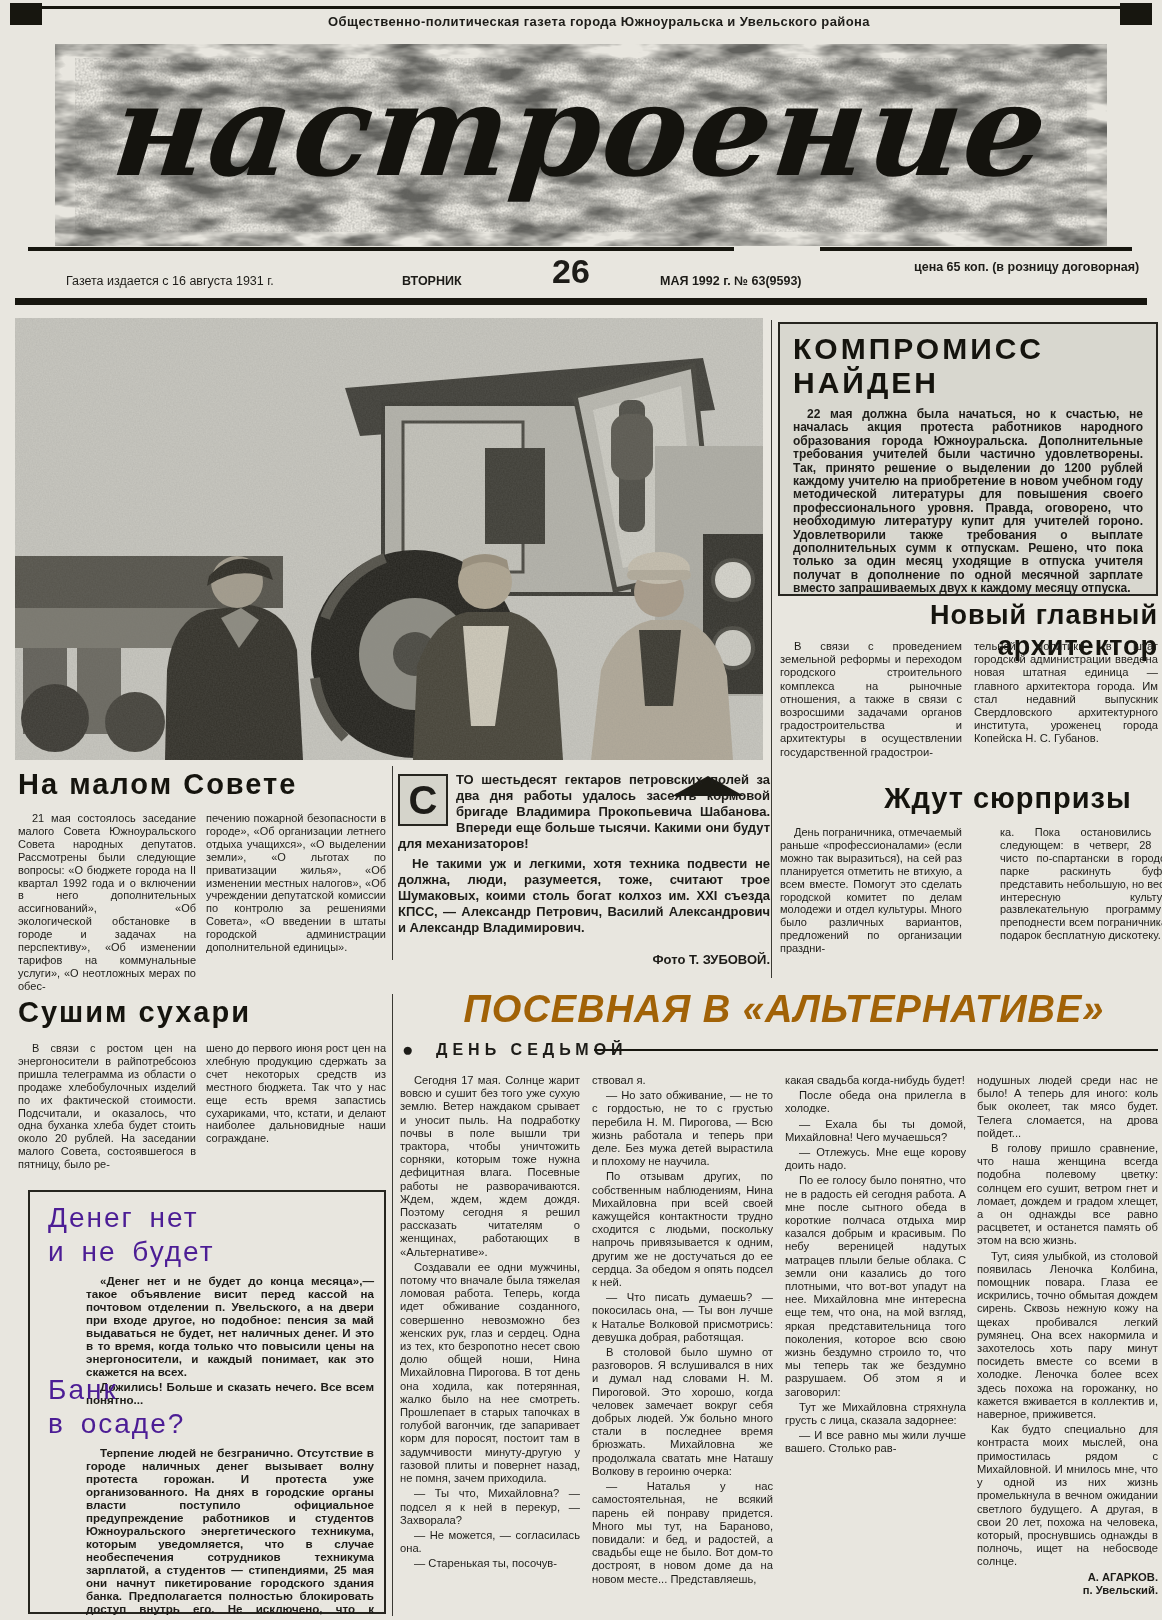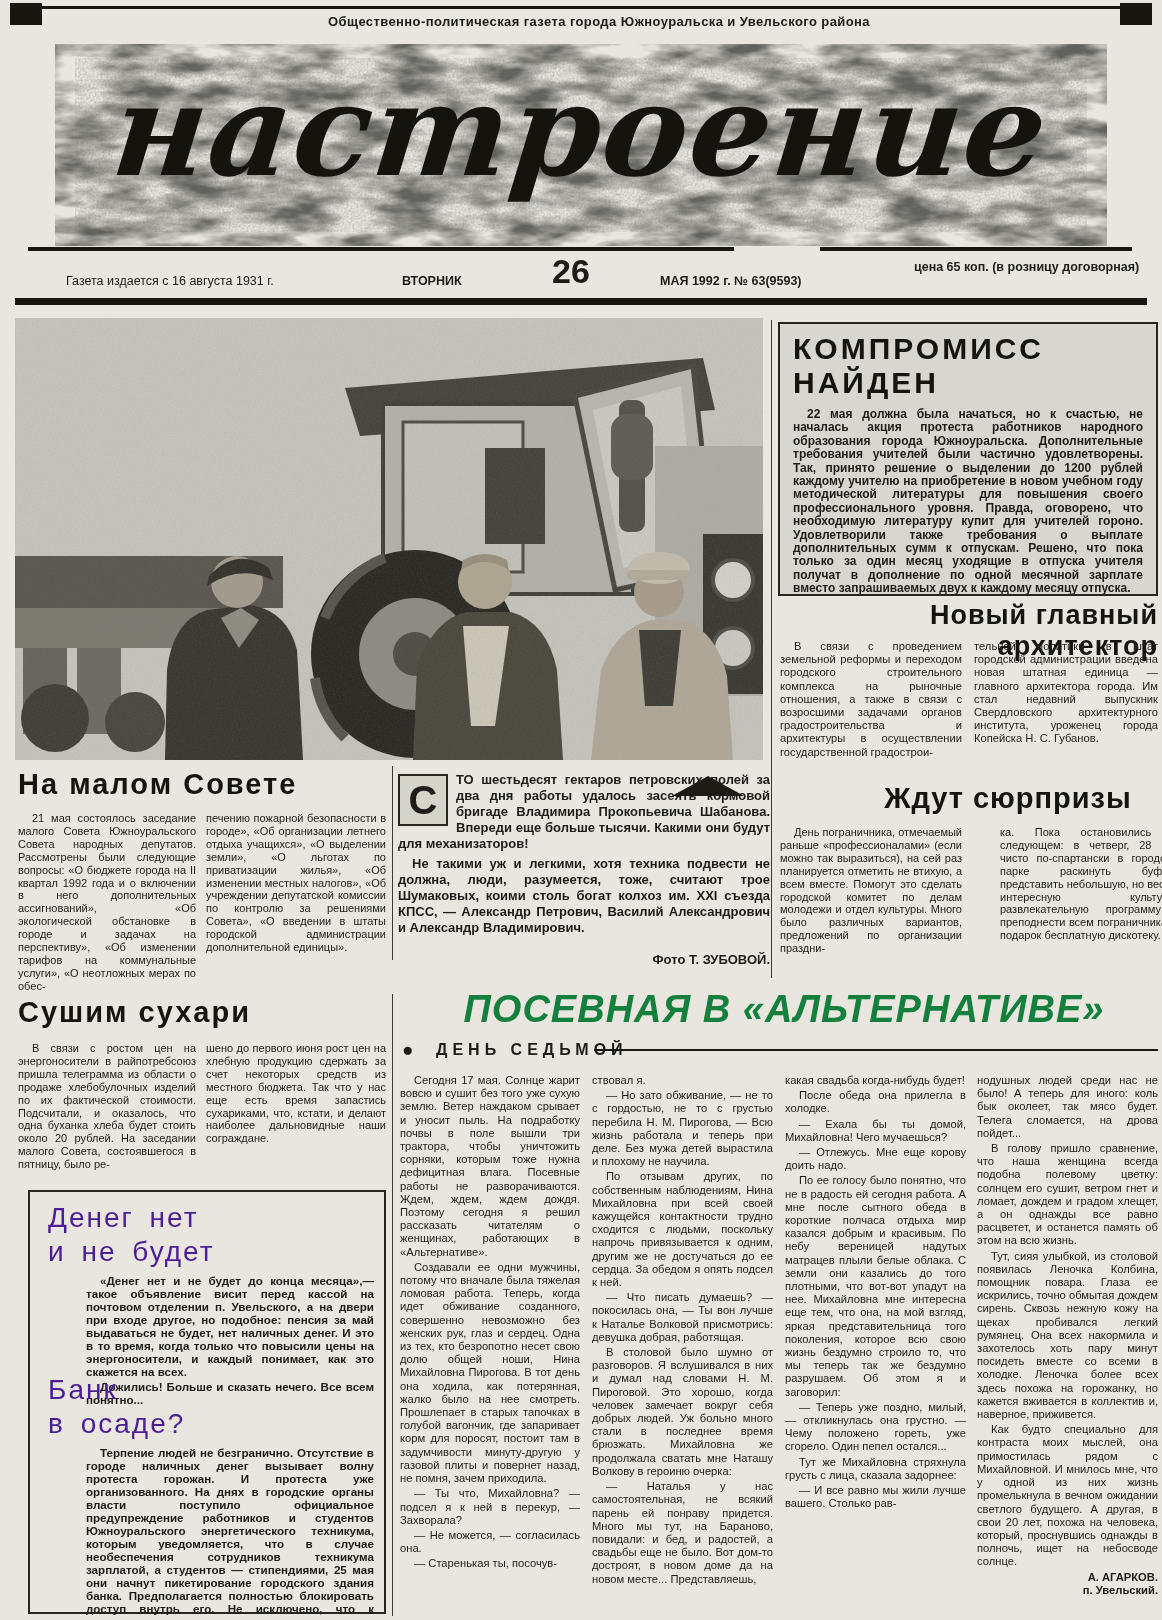--- a/index.html
+++ b/index.html
@@ -41,21 +41,21 @@
 
   .dropcap {
     float:left; width:50px; height:52px; border:2px solid #26251f; background:#d5d4cb;
     font-size:40px; font-weight:bold; text-align:center; line-height:48px; margin:2px 8px 0 0;
   }
   .tri { width:0; height:0; border-left:36px solid transparent; border-right:36px solid transparent; border-bottom:20px solid #1b1a14; }
 
   .lightTitle { font-weight:normal; font-size:28px; letter-spacing:2px; word-spacing:6px; color:#4c1d95; }
   .sig-right { text-align:right; font-weight:bold; text-indent:0; margin:0; }
 
-  .pos-head { font-weight:bold; font-style:italic; font-size:38px; letter-spacing:1px; text-align:center; color:#15803d; }
+  .pos-head { font-weight:bold; font-style:italic; font-size:38px; letter-spacing:1px; text-align:center; color:#a16207; }
   .kick { font-size:16px; font-weight:bold; letter-spacing:5px; }
   .bullet { font-size:19px; line-height:19px; }
 </style>
 </head>
 <body>
 
 <div class="page">
 
   <div class="abs rule" style="left:28px;top:6px;width:1106px;height:3px;"></div>
   <div class="abs rule" style="left:10px;top:3px;width:32px;height:22px;"></div>
@@ -237,21 +237,20 @@
     <p class="ind">— Что писать думаешь? — покосилась она, — Ты вон лучше к Наталье Волковой присмотрись: девушка добрая, работящая.</p>
     <p class="ind">В столовой было шумно от разговоров. Я вслушивался в них и думал над словами Н. М. Пироговой. Это хорошо, когда человек замечает вокруг себя добрых людей. Уж больно много стали в последнее время брюзжать. Михайловна же продолжала сватать мне Наташу Волкову в героиню очерка:</p>
     <p class="ind">— Наталья у нас самостоятельная, не всякий парень ей понраву придется. Много мы тут, на Бараново, повидали: и бед, и радостей, а свадьбы еще не было. Вот дом-то достроят, в новом доме да на новом месте... Представляешь,</p>
   </div>
   <div class="abs t112 just" style="left:785px;top:1074px;width:181px;height:544px;overflow:hidden;">
     <p class="noind">какая свадьба когда-нибудь будет!</p>
     <p class="ind">После обеда она прилегла в холодке.</p>
     <p class="ind">— Ехала бы ты домой, Михайловна! Чего мучаешься?</p>
     <p class="ind">— Отлежусь. Мне еще корову доить надо.</p>
     <p class="ind">По ее голосу было понятно, что не в радость ей сегодня работа. А мне после сытного обеда в короткие полчаса отдыха мир казался добрым и красивым. По небу вереницей надутых матрацев плыли белые облака. С земли они казались до того плотными, что вот-вот упадут на нее. Михайловна мне интересна еще тем, что она, на мой взгляд, яркая представительница того поколения, которое всю свою жизнь бездумно строило то, что мы теперь так же бездумно разрушаем. Об этом я и заговорил:</p>
-    <p class="ind">— Теперь уже поздно, милый, — откликнулась она грустно. — Чему положено гореть, уже сгорело. Один пепел остался...</p>
     <p class="ind">Тут же Михайловна стряхнула грусть с лица, сказала задорнее:</p>
     <p class="ind">— И все равно мы жили лучше вашего. Столько рав-</p>
   </div>
   <div class="abs t112 just" style="left:977px;top:1074px;width:181px;height:544px;overflow:hidden;">
     <p class="noind">нодушных людей среди нас не было! А теперь для иного: коль бык околеет, так мясо будет. Телега сломается, на дрова пойдет...</p>
     <p class="ind">В голову пришло сравнение, что наша женщина всегда подобна полевому цветку: солнцем его сушит, ветром гнет и ломает, дождем и градом хлещет, а он однажды все равно расцветет, и останется память об этом на всю жизнь.</p>
     <p class="ind">Тут, сияя улыбкой, из столовой появилась Леночка Колбина, помощник повара. Глаза ее искрились, точно обмытая дождем сирень. Сквозь нежную кожу на щеках пробивался легкий румянец. Она всех накормила и захотелось хоть пару минут посидеть вместе со всеми в холодке. Леночка более всех здесь похожа на горожанку, но кажется вживается в коллектив и, наверное, приживется.</p>
     <p class="ind">Как будто специально для контраста моих мыслей, она примостилась рядом с Михайловной. И мнилось мне, что у одной из них жизнь промелькнула в вечном ожидании светлого будущего. А другая, в свои 20 лет, похожа на человека, который, проснувшись однажды в полночь, ищет на небосводе солнце.</p>
     <p class="sig-right">А. АГАРКОВ.</p>
     <p class="sig-right">п. Увельский.</p>

